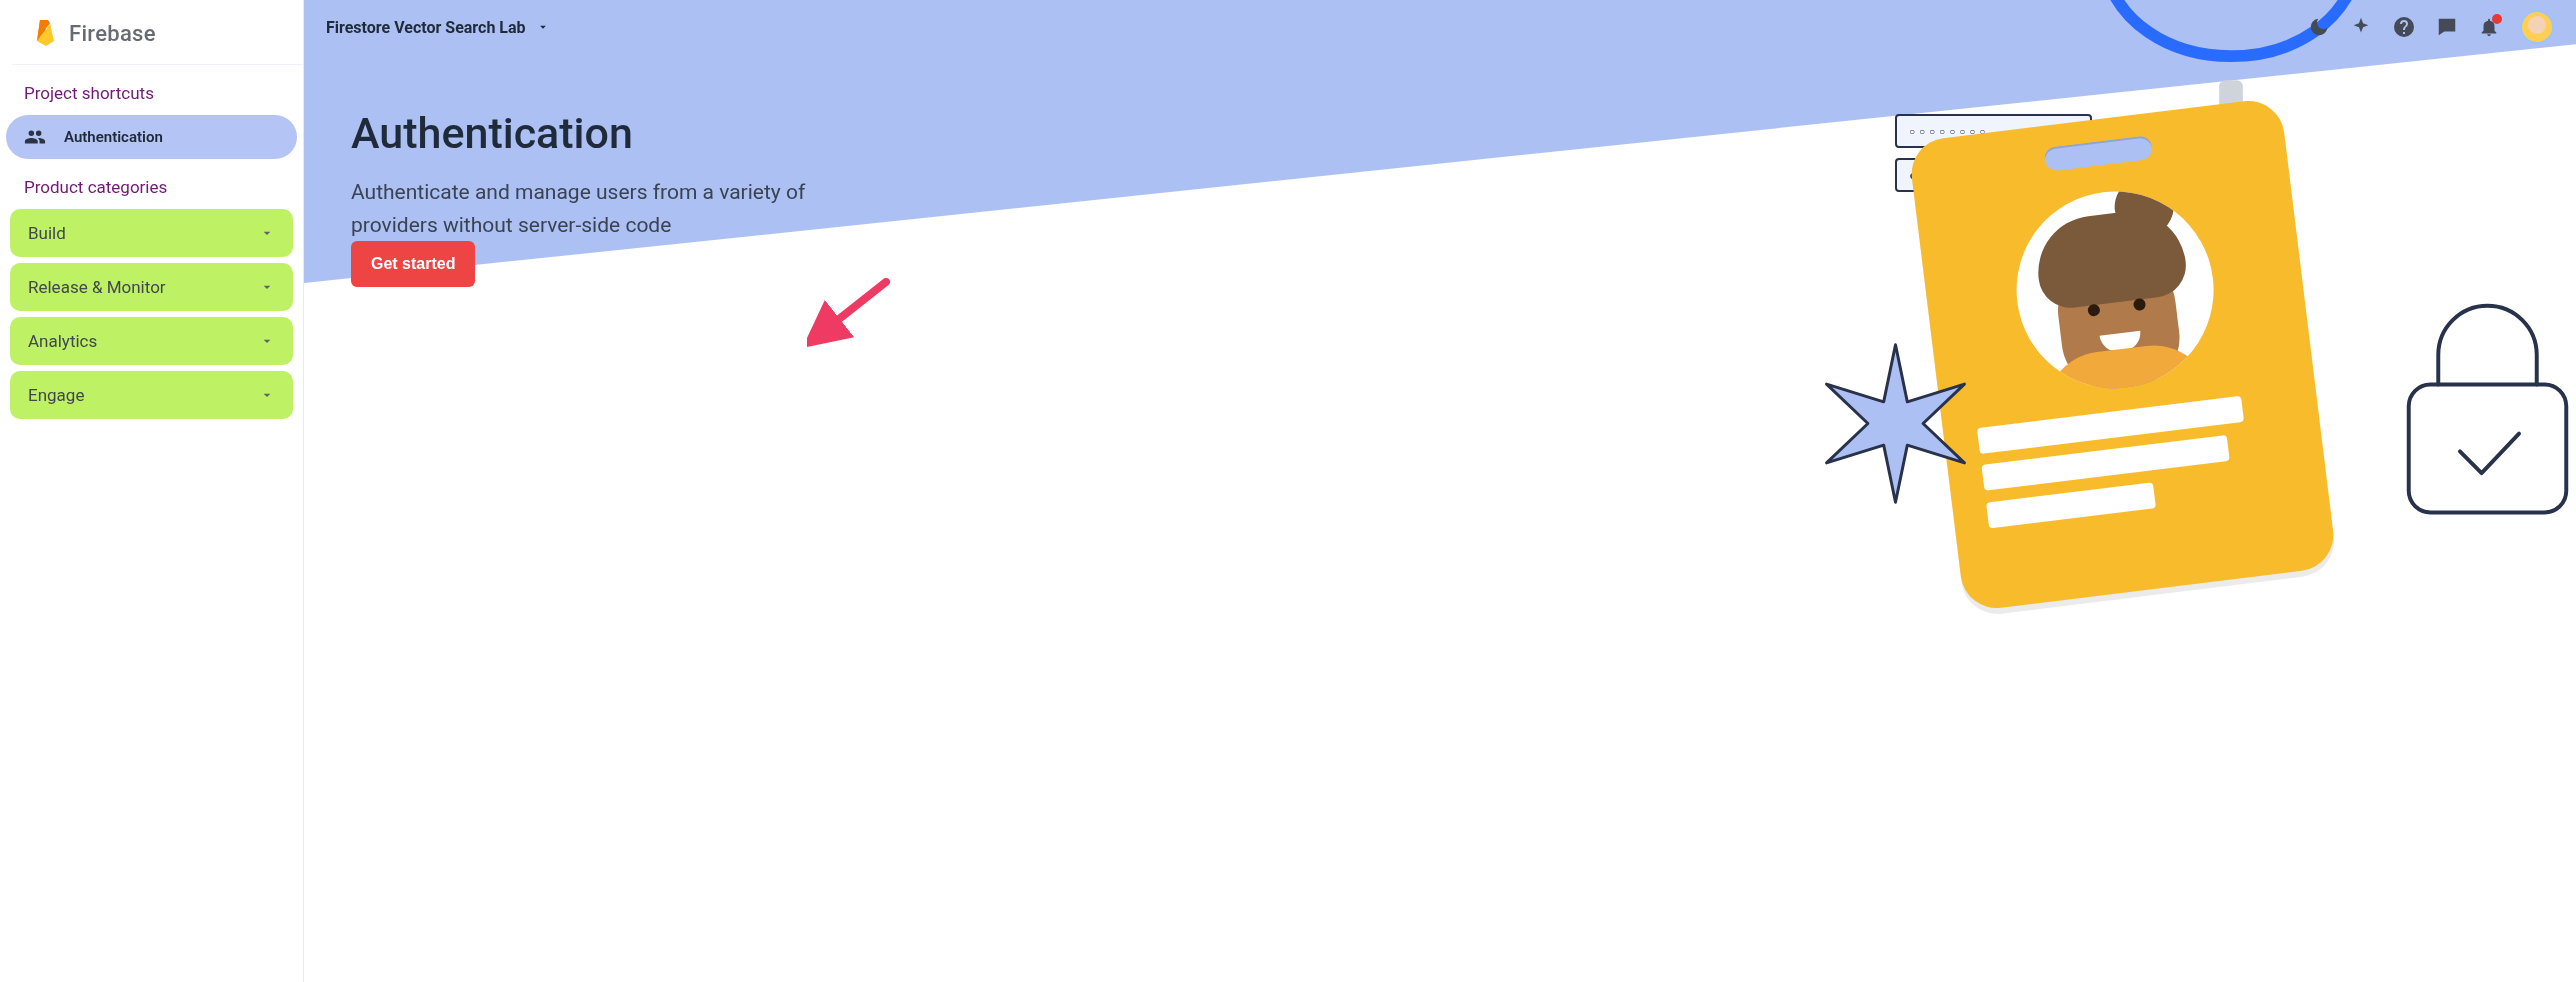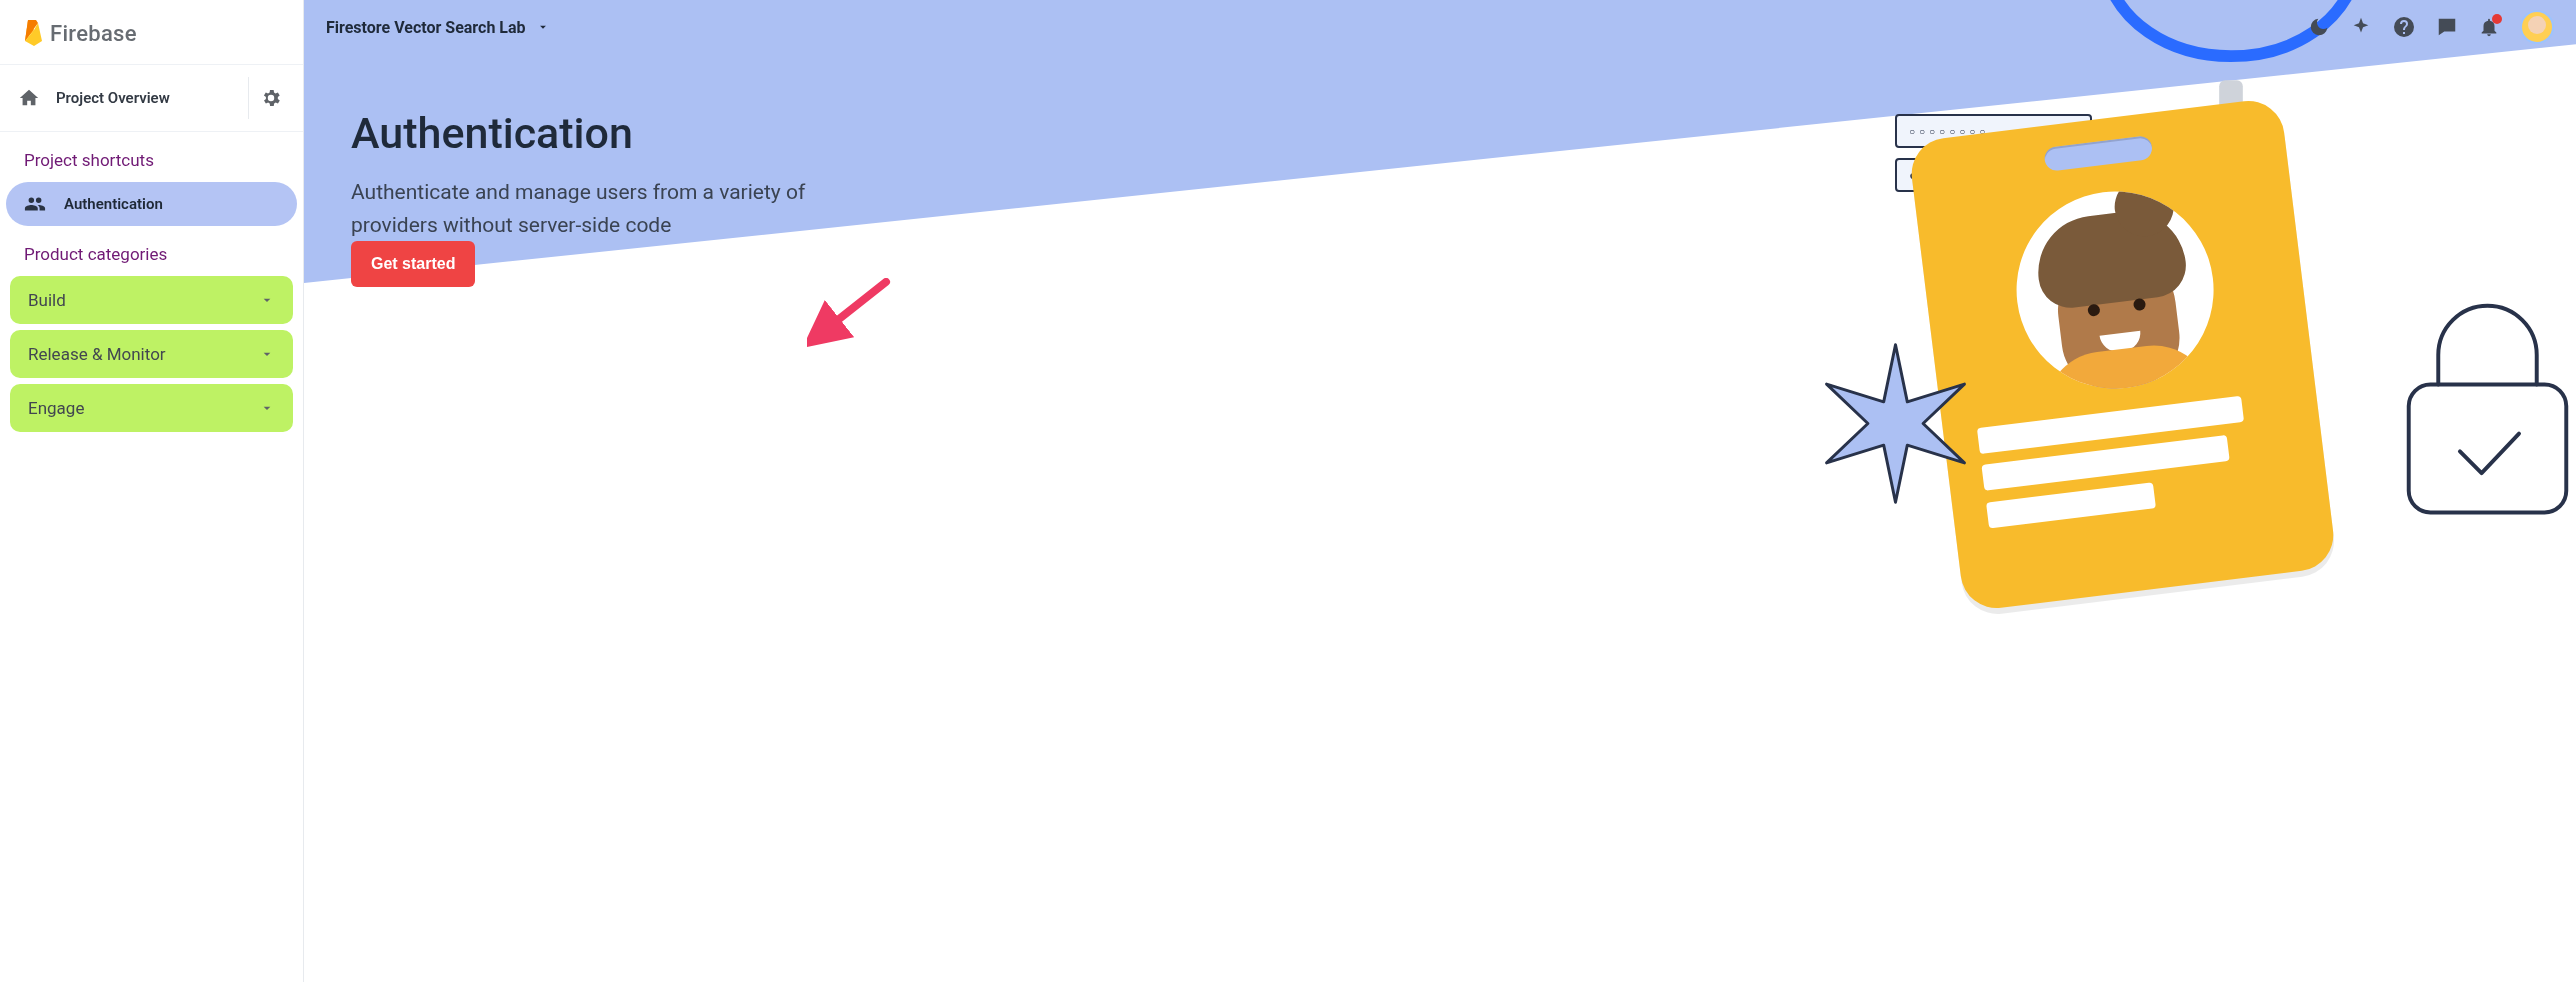--- a/index.html
+++ b/index.html
@@ -19,23 +19,24 @@
     flex-shrink: 0;
     background: #fff;
     border-right: 1px solid #e7eaee;
     display: flex;
     flex-direction: column;
     font-size: 15px;
   }
   .brand {
     display: flex;
     align-items: center;
-    gap: 4px;
+    gap: 11px;
     padding: 18px 22px 16px;
     border-bottom: 1px solid #eef1f5;
+    margin-left: 12px;
   }
   .brand-name {
     font-size: 22px;
     font-weight: 500;
     color: #676c72;
     letter-spacing: 0.3px;
   }
 
   .proj-row {
     display: flex;
@@ -295,37 +296,20 @@
       <span>
         <svg width="24" height="30" viewBox="0 0 24 30">
           <path d="M3 23 L6 2 L12 12 Z" fill="#ffa000"></path>
           <path d="M3 23 L12 12 L16 5 L20 23 L12 28 Z" fill="#ffca28"></path>
           <path d="M3 23 L16 5 L14 2 L6 2 Z" fill="#f57c00"></path>
         </svg>
       </span>
       <span class="brand-name">Firebase</span>
     </div>
 
-    <div class="proj-row">
-      <div class="proj-link">
-        <span>
-          <svg width="22" height="22" viewBox="0 0 24 24" fill="#5f6368">
-              <path d="M12 3 L2 12h3v8h5v-5h4v5h5v-8h3z"></path>
-            </svg>
-        </span>
-        <span>Project Overview</span>
-      </div>
-      <div class="proj-settings">
-        <span>
-          <svg width="22" height="22" viewBox="0 0 24 24" fill="#5f6368">
-              <path d="M19.4 13a7.5 7.5 0 0 0 .1-1 7.5 7.5 0 0 0-.1-1l2.1-1.6-2-3.4-2.5 1a7.6 7.6 0 0 0-1.7-1l-.4-2.6h-4l-.4 2.6a7.6 7.6 0 0 0-1.7 1l-2.5-1-2 3.4L6.5 11a7.5 7.5 0 0 0-.1 1 7.5 7.5 0 0 0 .1 1l-2.1 1.6 2 3.4 2.5-1a7.6 7.6 0 0 0 1.7 1l.4 2.6h4l.4-2.6a7.6 7.6 0 0 0 1.7-1l2.5 1 2-3.4Zm-7.4 2.5A3.5 3.5 0 1 1 15.5 12 3.5 3.5 0 0 1 12 15.5Z"></path>
-            </svg>
-        </span>
-      </div>
-    </div>
 
     <div class="section-label">Project shortcuts</div>
 
     <div class="nav-list">
       <div class="nav-item active">
         <span>
           <svg width="22" height="22" viewBox="0 0 24 24" fill="#2b3444">
               <path d="M16 11a3 3 0 1 0-3-3 3 3 0 0 0 3 3zm-8 0a3 3 0 1 0-3-3 3 3 0 0 0 3 3zm0 2c-2.3 0-7 1.2-7 3.5V19h14v-2.5C15 14.2 10.3 13 8 13zm8 0c-.3 0-.6 0-1 .1 1.2.9 2 2 2 3.4V19h6v-2.5c0-2.3-4.7-3.5-7-3.5z"></path>
             </svg>
         </span>
@@ -339,20 +323,28 @@
       <div class="cat-item">
         <span>Build</span>
         <span>
           <svg width="16" height="16" viewBox="0 0 24 24" fill="#5f6368">
               <path d="M7 10l5 5 5-5z"></path>
             </svg>
         </span>
       </div>
       <div class="cat-item">
         <span>Release &amp; Monitor</span>
+        <span>
+          <svg width="16" height="16" viewBox="0 0 24 24" fill="#5f6368">
+              <path d="M7 10l5 5 5-5z"></path>
+            </svg>
+        </span>
+      </div>
+      <div class="cat-item">
+        <span>Analytics</span>
         <span>
           <svg width="16" height="16" viewBox="0 0 24 24" fill="#5f6368">
               <path d="M7 10l5 5 5-5z"></path>
             </svg>
         </span>
       </div>
       <div class="cat-item">
         <span>Engage</span>
         <span>
           <svg width="16" height="16" viewBox="0 0 24 24" fill="#5f6368">

